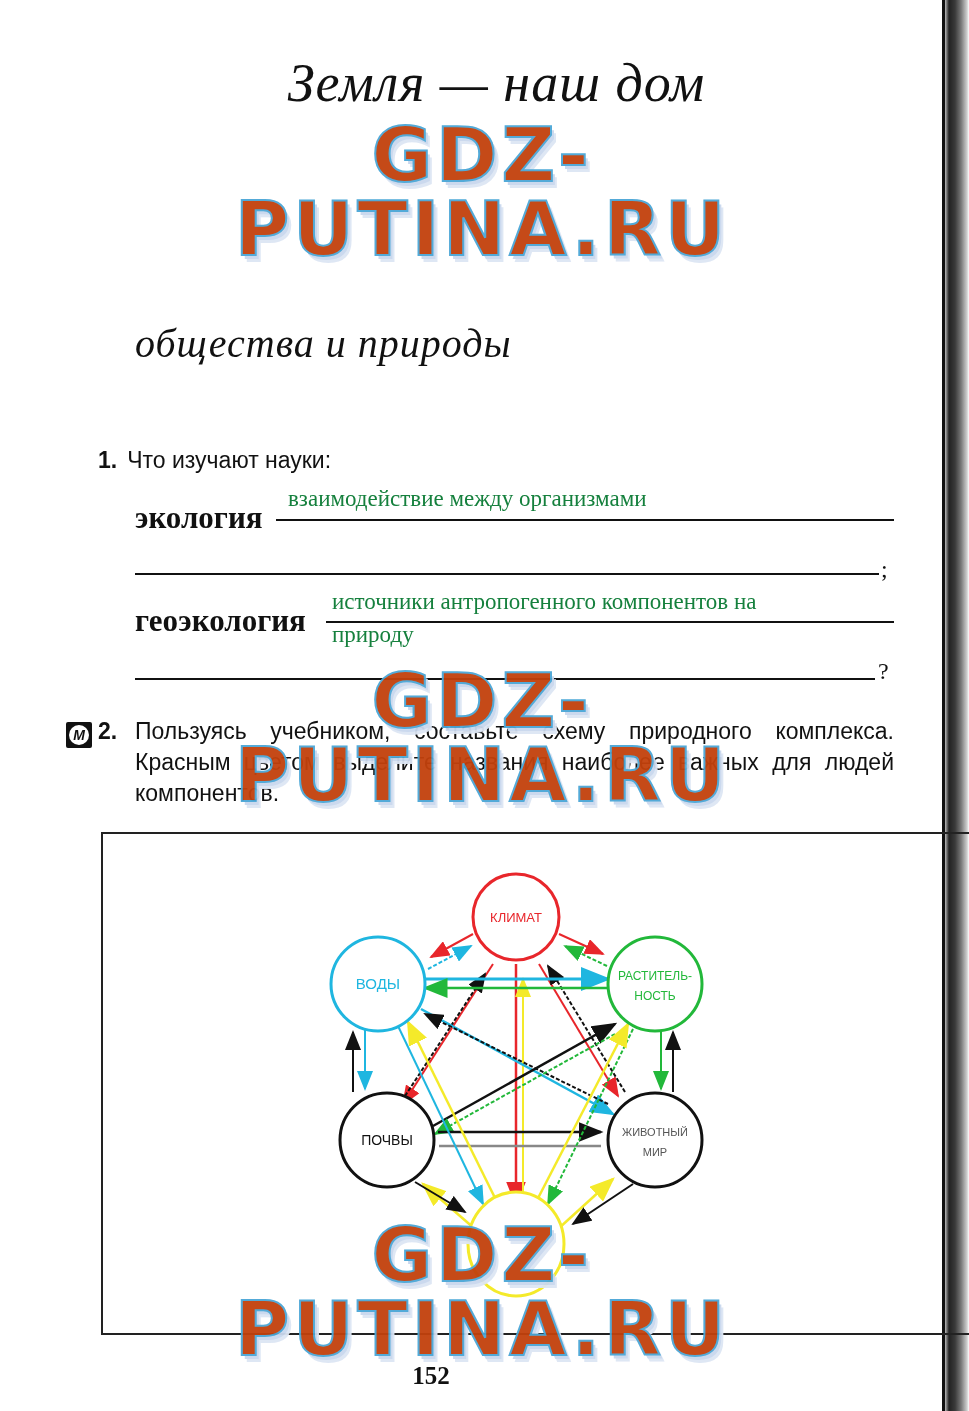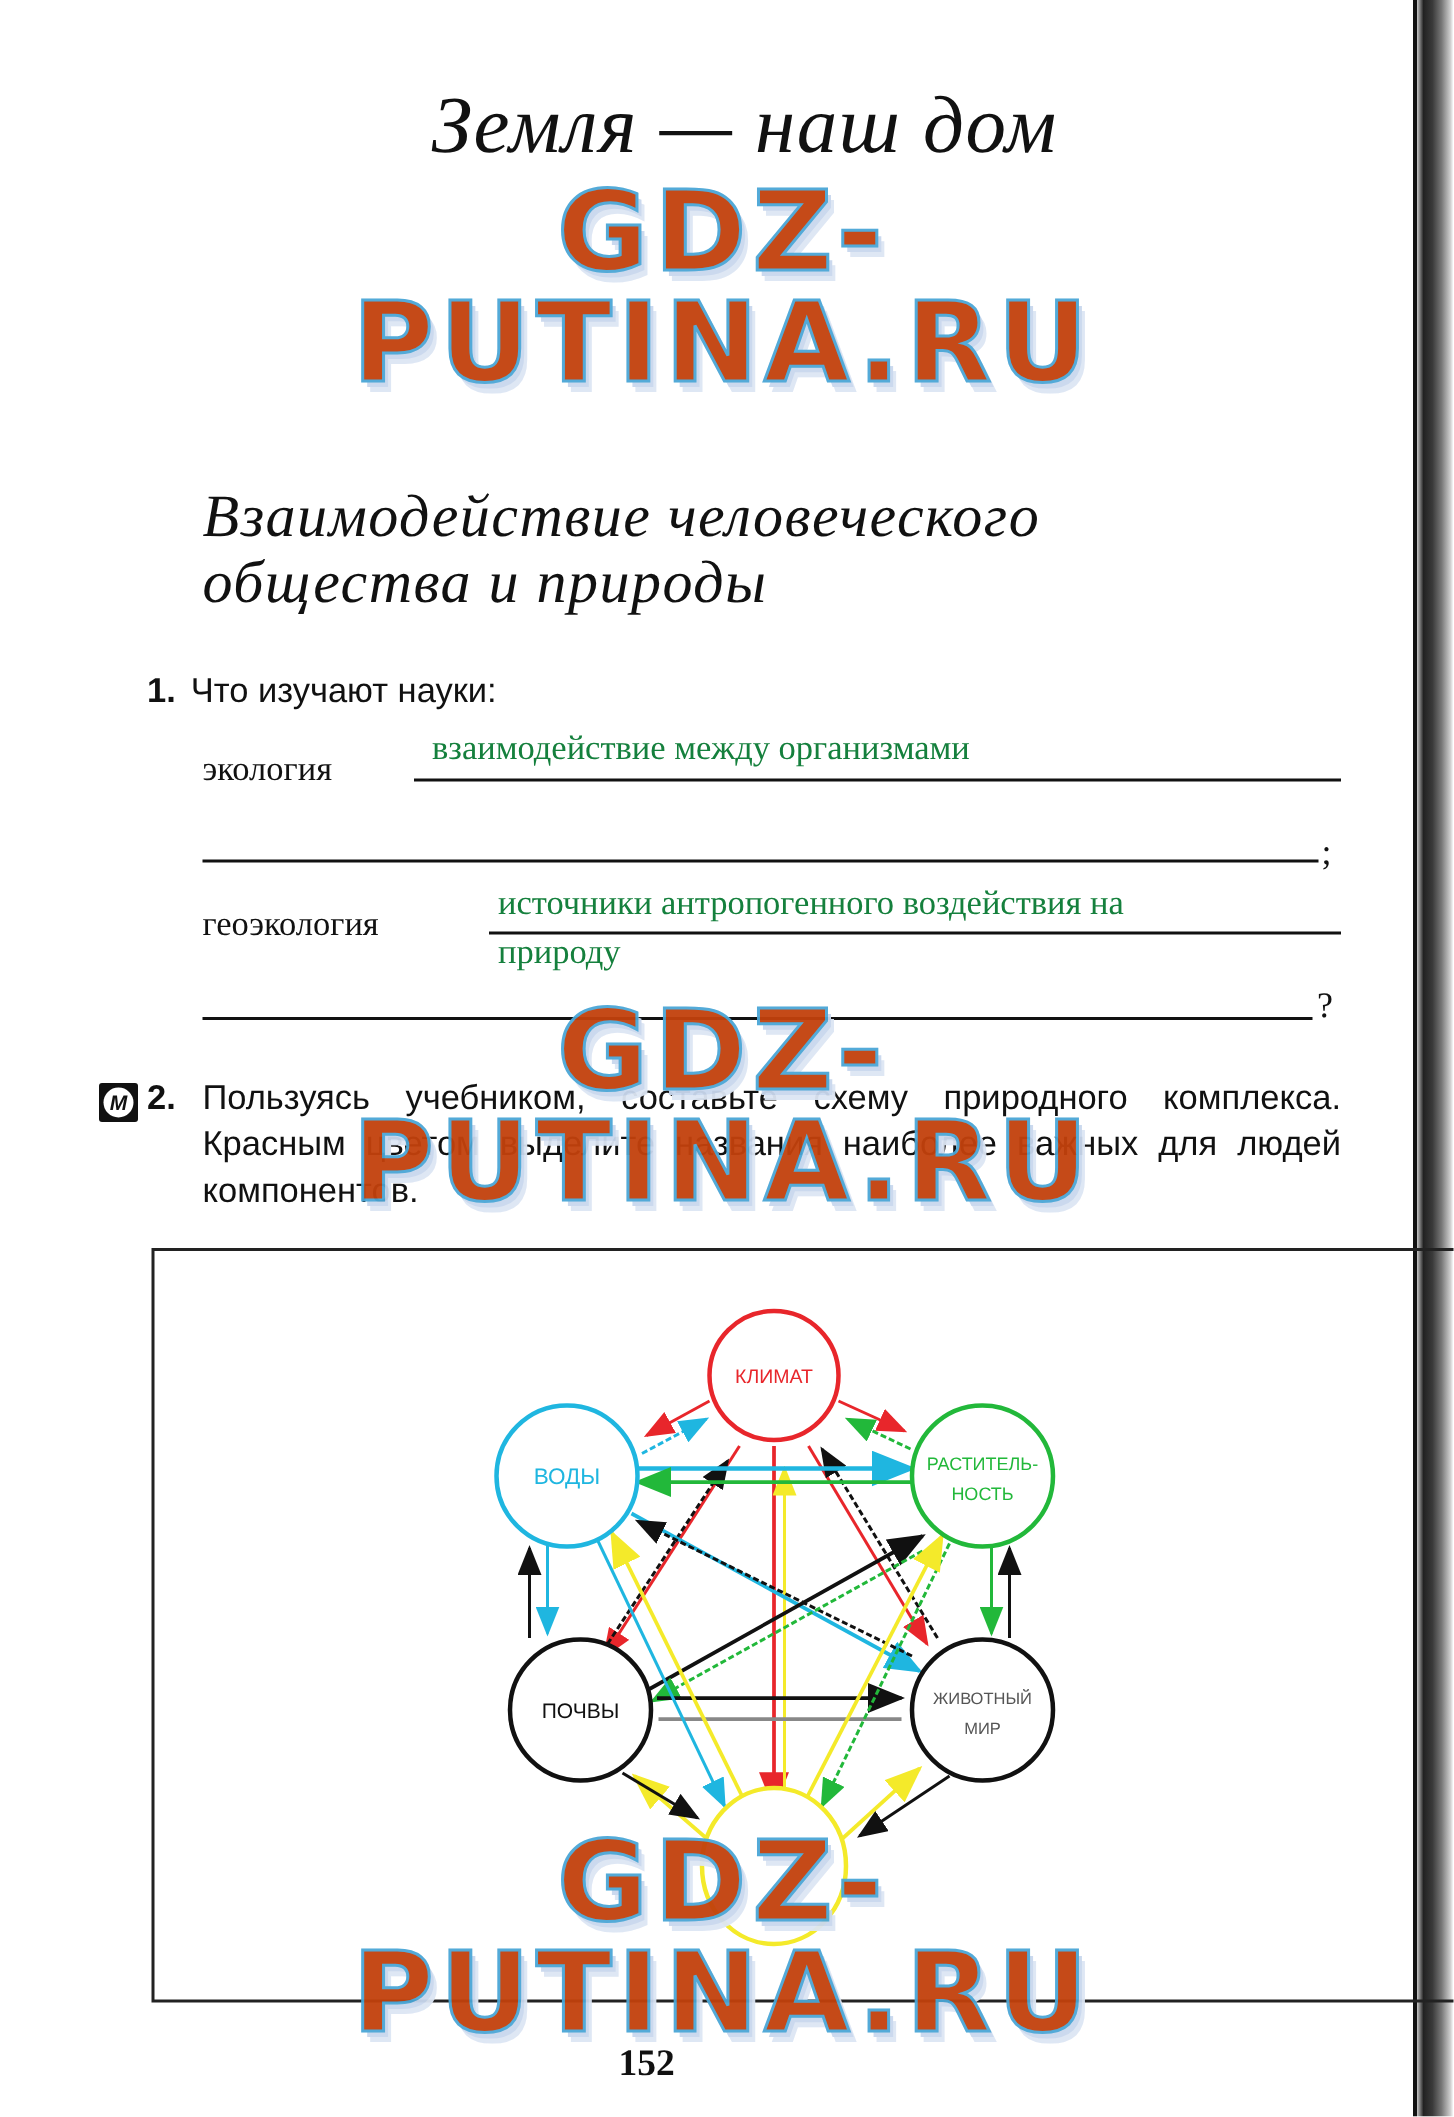--- a/index.html
+++ b/index.html
@@ -23,21 +23,21 @@
     opacity: 0.95; pointer-events: none; z-index: 20; line-height: 1;
   }
   .section-title {
     position: absolute; top: 322px; left: 135px;
     font-family: "Liberation Serif", serif; font-style: italic; font-size: 40px; line-height: 44px;
     letter-spacing: 1px;
   }
   .task-head { position: absolute; font-size: 23px; }
   .task-head b { font-weight: bold; margin-right: 10px; }
   .term {
-    position: absolute; font-family: "Liberation Serif", serif; font-weight: normal; font-size: 23px;
+    position: absolute; font-family: "Liberation Serif", serif; font-weight: bold; font-size: 31px;
   }
   .line { position: absolute; border-top: 2px solid #111; height: 0; }
   .answer {
     position: absolute; font-family: "Liberation Serif", serif; font-size: 23px; color: #15803d;
   }
   .punct { position: absolute; font-family: "Liberation Serif", serif; font-size: 24px; }
   .task2 {
     position: absolute; top: 716px; left: 98px; width: 796px; font-size: 23px; line-height: 31px;
   }
   .task2 .num { position: absolute; left: 0; top: 0; font-weight: bold; }
@@ -64,36 +64,35 @@
 </head>
 <body>
 
 <div class="page-edge"></div>
 
 <div class="chapter-title">Земля — наш дом</div>
 
 <div class="watermark" style="top:118px;">GDZ-PUTINA.RU</div>
 
 <div class="section-title">
-  <div>Взаимодействие человеческого</div>
   <div>общества и природы</div>
 </div>
 
 <div class="task-head" style="top:447px; left:98px;">
   <b>1.</b><span>Что изучают науки:</span>
 </div>
 
 <div class="term" style="top:500px; left:135px;">экология</div>
 <div class="answer" style="top:486px; left:288px;">взаимодействие между организмами</div>
 <div class="line" style="top:519px; left:276px; width:618px;"></div>
 <div class="line" style="top:573px; left:135px; width:744px;"></div>
 <div class="punct" style="top:556px; left:881px;">;</div>
 
 <div class="term" style="top:603px; left:135px;">геоэкология</div>
-<div class="answer" style="top:589px; left:332px;">источники антропогенного воздействия на</div>
+<div class="answer" style="top:589px; left:332px;">источники антропогенного компонентов на</div>
 <div class="line" style="top:621px; left:326px; width:568px;"></div>
 <div class="answer" style="top:622px; left:332px;">природу</div>
 <div class="line" style="top:678px; left:135px; width:740px;"></div>
 <div class="punct" style="top:658px; left:878px;">?</div>
 
 <div class="watermark" style="top:664px;">GDZ-PUTINA.RU</div>
 
 <div class="m-badge">
     <span>М</span>
   </div>

